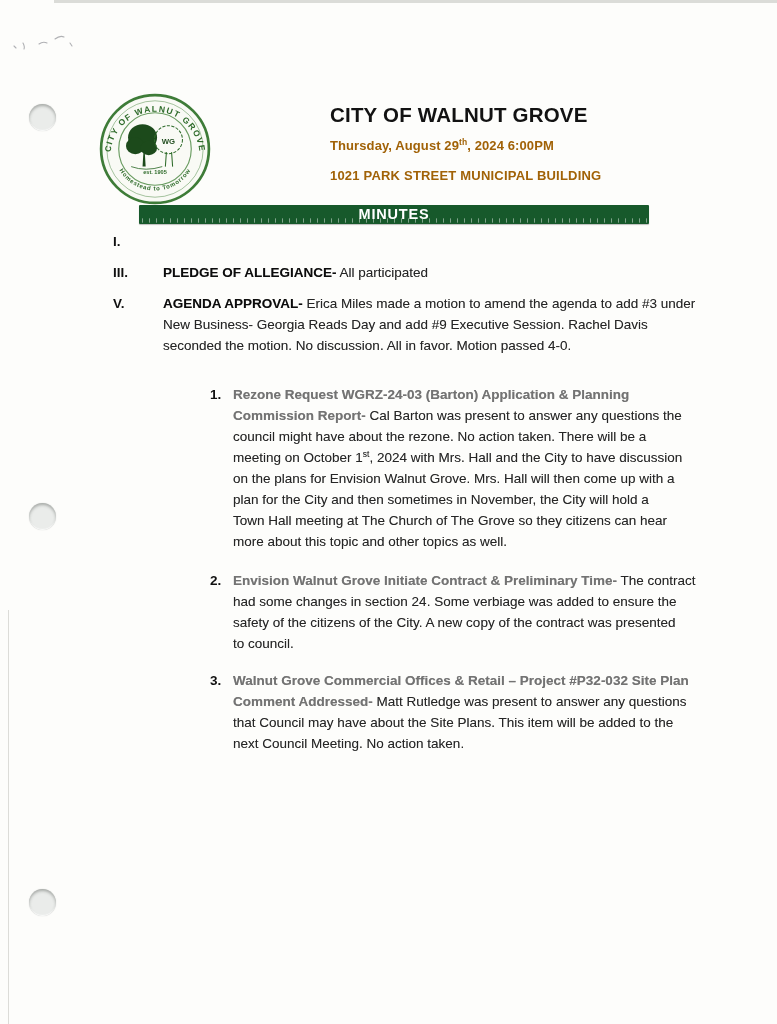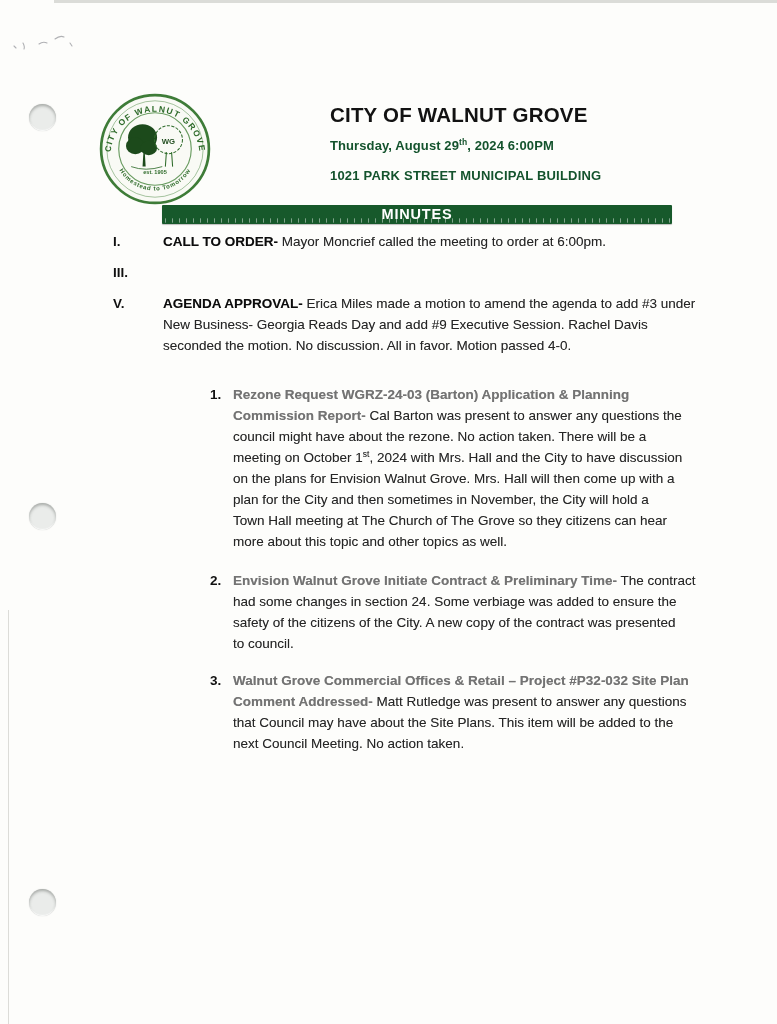--- a/index.html
+++ b/index.html
@@ -17,26 +17,26 @@
     box-shadow: inset 0 2px 3px rgba(90,95,92,.45), inset 0 -1px 1px rgba(255,255,255,.9), 0 0 1px rgba(120,125,122,.4);
   }
   .hole-1 { top:104px; } .hole-2 { top:503px; } .hole-3 { top:889px; }
 
   .scribble { position:absolute; left:8px; top:30px; }
 
   .seal { position:absolute; left:98px; top:92px; width:114px; height:114px; filter:blur(.35px); }
 
   .header-text { position:absolute; left:330px; top:103px; }
   .doc-title { font-size:20.5px; font-weight:bold; color:#121212; letter-spacing:.2px; line-height:24px; }
-  .doc-sub { font-size:13px; font-weight:bold; color:#14532d; line-height:16px; margin-top:7px; letter-spacing:.1px; }
+  .doc-sub { font-size:13px; font-weight:bold; color:#a16207; line-height:16px; margin-top:7px; letter-spacing:.1px; }
   .doc-sub sup { font-size:8.5px; }
   .doc-addr { margin-top:14px; letter-spacing:.2px; }
 
   .banner {
-    position:absolute; left:162px; top:205px; width:510px; height:19px;
+    position:absolute; left:139px; top:205px; width:510px; height:19px;
     background:#17592b; border-radius:1px;
     display:flex; align-items:center; justify-content:center;
     background-image: radial-gradient(rgba(255,255,255,.45) .6px, transparent 1px);
     background-size:7px 19px; background-position:0 6px; background-repeat:repeat-x;
     box-shadow:0 1px 1px rgba(0,0,0,.25);
   }
   .banner-label { color:#fff; font-weight:bold; font-size:14.5px; letter-spacing:.8px; line-height:19px; }
 
   .minutes { position:absolute; left:0; top:231px; width:777px; }
   .m-item { display:flex; }
@@ -114,26 +114,26 @@
 </div>
 
 <div class="banner">
   <span class="banner-label">MINUTES</span>
 </div>
 
 <div class="minutes">
 
   <div class="m-item">
       <div class="m-num">I.</div>
-      <div class="m-text"><b>CALL TO ORDER-</b><span> Mayor Moncrief called the meeting to order at 6:00pm.</span></div>
     </div>
 
 
   <div class="m-item">
       <div class="m-num">III.</div>
+      <div class="m-text"><b>PLEDGE OF ALLEGIANCE-</b><span> All participated</span></div>
     </div>
 
 
   <div class="m-item">
       <div class="m-num">V.</div>
       <div class="m-text"><b>AGENDA APPROVAL-</b><span> Erica Miles made a motion to amend the agenda to add #3 under
 New Business- Georgia Reads Day and add #9 Executive Session. Rachel Davis
 seconded the motion. No discussion. All in favor. Motion passed 4-0.</span></div>
     </div>
 

